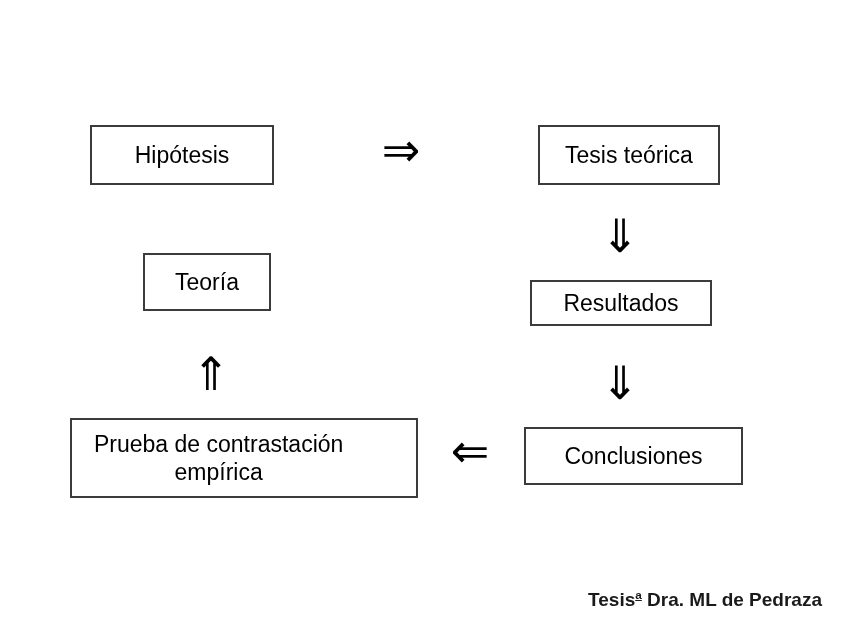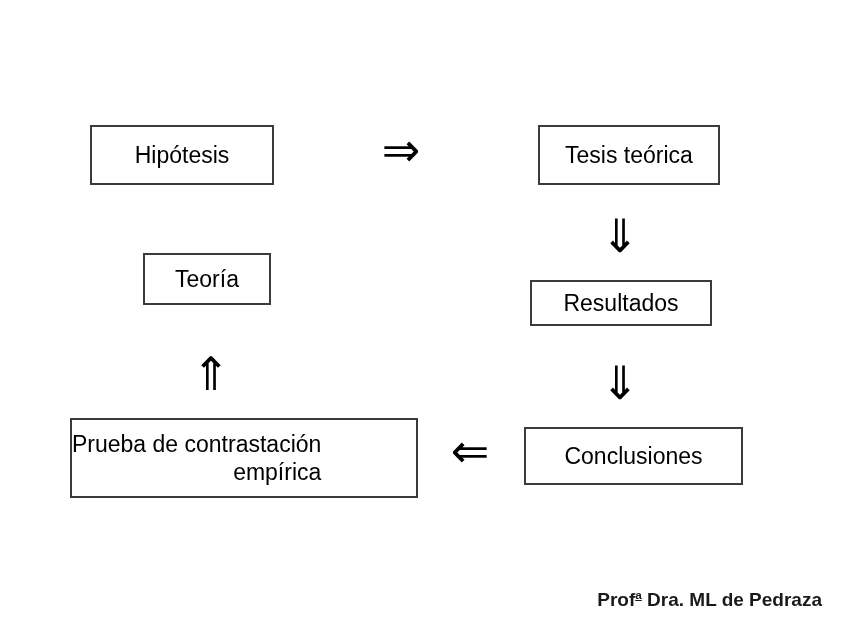--- a/index.html
+++ b/index.html
@@ -31,26 +31,27 @@
     line-height: 1.22;
     color: #000000;
     display: flex;
     align-items: center;
     justify-content: center;
     text-align: center;
     white-space: pre-line;
   }
   .node.left-align {
     justify-content: flex-start;
-    text-align: right;
+    text-align: center;
+    padding-left: 22px;
   }
   
   #node-hipotesis      { left: 90px;  top: 125px; width: 184px; height: 60px; }
   #node-tesis-teorica  { left: 530px; top: 125px; width: 182px; height: 60px; margin-left: 8px; }
-  #node-teoria         { left: 143px; top: 253px; width: 128px; height: 52px; }
+  #node-teoria         { left: 143px; top: 253px; width: 128px; height: 58px; }
   #node-resultados     { left: 530px; top: 280px; width: 182px; height: 46px; }
   #node-prueba         { left: 70px;  top: 418px; width: 348px; height: 80px; }
   #node-conclusiones   { left: 524px; top: 427px; width: 219px; height: 58px; }
 
   
   .arrow {
     position: absolute;
     font-family: "DejaVu Sans", sans-serif;
     color: #000000;
     line-height: 1;
@@ -115,15 +116,15 @@
 
   <div class="arrow" id="arrow-resultados-conclusiones">⇓</div>
 
   <div class="node left-align" id="node-prueba">Prueba de contrastación
 empírica</div>
 
   <div class="arrow" id="arrow-conclusiones-prueba">⇐</div>
 
   <div class="node" id="node-conclusiones">Conclusiones</div>
 
-  <div id="footer-credit"><span>Prof</span><span class="ord">a</span><span> Dra. ML de Pedraza</span></div>
+  <div id="footer-credit"><span>Tesis</span><span class="ord">a</span><span> Dra. ML de Pedraza</span></div>
 
 </div>
 
 </body></html>

